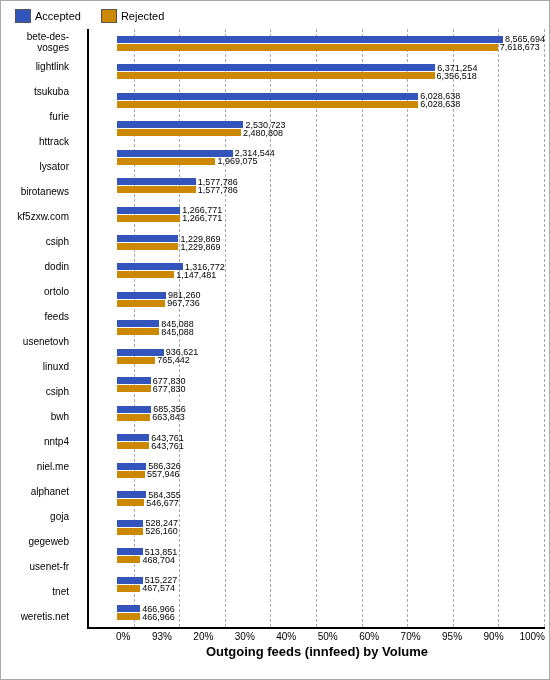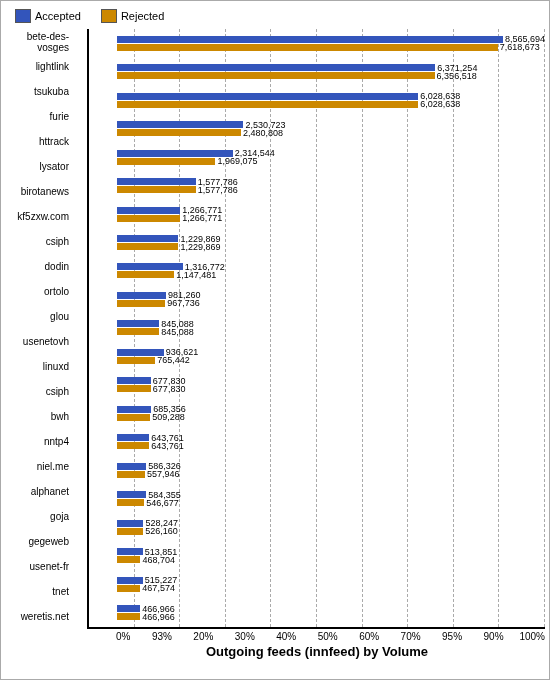--- a/index.html
+++ b/index.html
@@ -165,21 +165,21 @@
         <div class="y-label">lightlink</div>
         <div class="y-label">tsukuba</div>
         <div class="y-label">furie</div>
         <div class="y-label">httrack</div>
         <div class="y-label">lysator</div>
         <div class="y-label">birotanews</div>
         <div class="y-label">kf5zxw.com</div>
         <div class="y-label">csiph</div>
         <div class="y-label">dodin</div>
         <div class="y-label">ortolo</div>
-        <div class="y-label">glou</div>
+        <div class="y-label">feeds</div>
         <div class="y-label">usenetovh</div>
         <div class="y-label">linuxd</div>
         <div class="y-label">csiph</div>
         <div class="y-label">bwh</div>
         <div class="y-label">nntp4</div>
         <div class="y-label">niel.me</div>
         <div class="y-label">alphanet</div>
         <div class="y-label">goja</div>
         <div class="y-label">gegeweb</div>
         <div class="y-label">usenet-fr</div>
@@ -358,21 +358,21 @@
             </div>
           </div>
           <div class="bar-row">
             <div class="bar-pair">
               <div class="bar-line">
                 <div class="bar-accepted" style="width: 8.00117%;"></div>
                 <span class="bar-label">685,356</span>
               </div>
               <div class="bar-line">
                 <div class="bar-rejected" style="width: 7.75002%;"></div>
-                <span class="bar-label">509,288</span>
+                <span class="bar-label">663,843</span>
               </div>
             </div>
           </div>
           <div class="bar-row">
             <div class="bar-pair">
               <div class="bar-line">
                 <div class="bar-accepted" style="width: 7.51557%;"></div>
                 <span class="bar-label">643,761</span>
               </div>
               <div class="bar-line">

